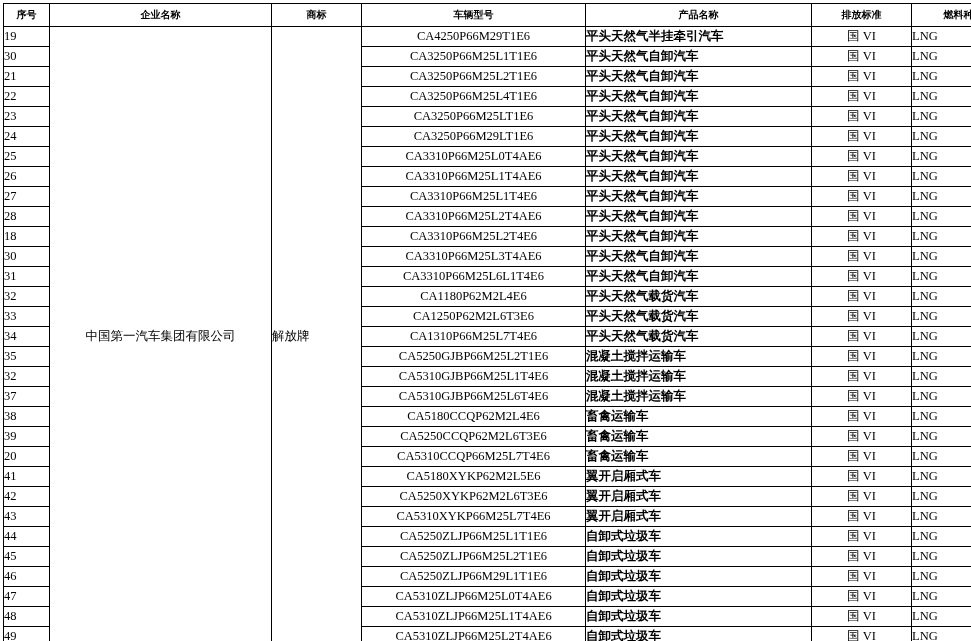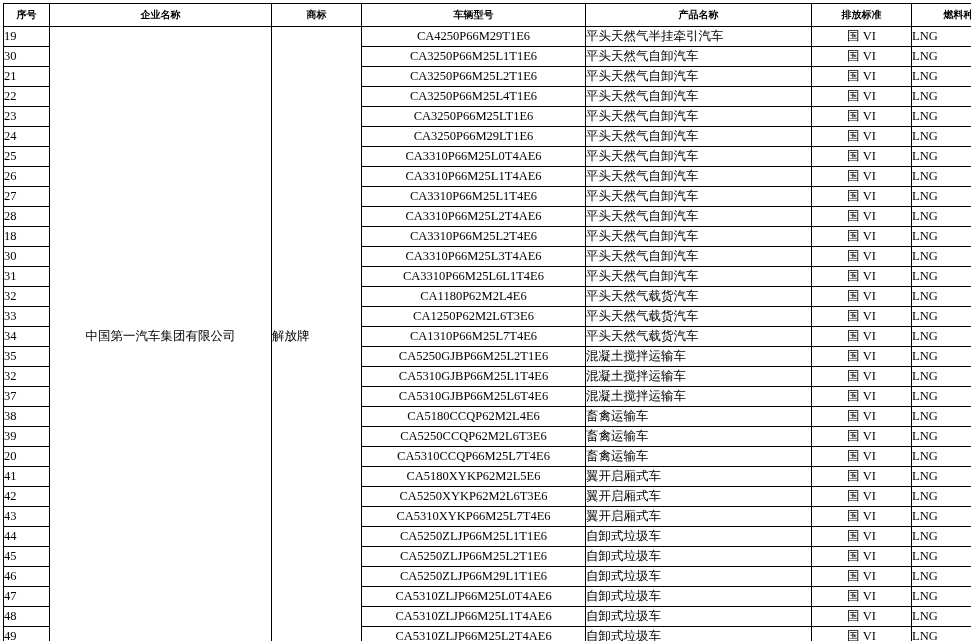--- a/index.html
+++ b/index.html
@@ -50,21 +50,21 @@
   col.c-brand    { width: 90px;  }
   col.c-model    { width: 224px; }
   col.c-product  { width: 226px; }
   col.c-emission { width: 100px; }
   col.c-fuel     { width: 104px; }
 
   td.seq      { text-align: left; }
   td.company  { text-align: center; vertical-align: middle; }
   td.brand    { text-align: left; padding-left: 4px; vertical-align: middle; }
   td.model    { text-align: center; padding-left: 5px; }
-  td.product  { text-align: left; padding-left: 5px; }
+  td.product  { text-align: left; padding-left: 5px; font-weight: bold; }
   td.emission { text-align: center; padding-left: 7px; }
   td.fuel     { text-align: left; padding-left: 7px; }
 
   .latin { font-family: "Liberation Serif", "DejaVu Serif", serif; }
 </style>
 </head>
 <body>
 
 <div class="sheet">
   <table class="grid">

